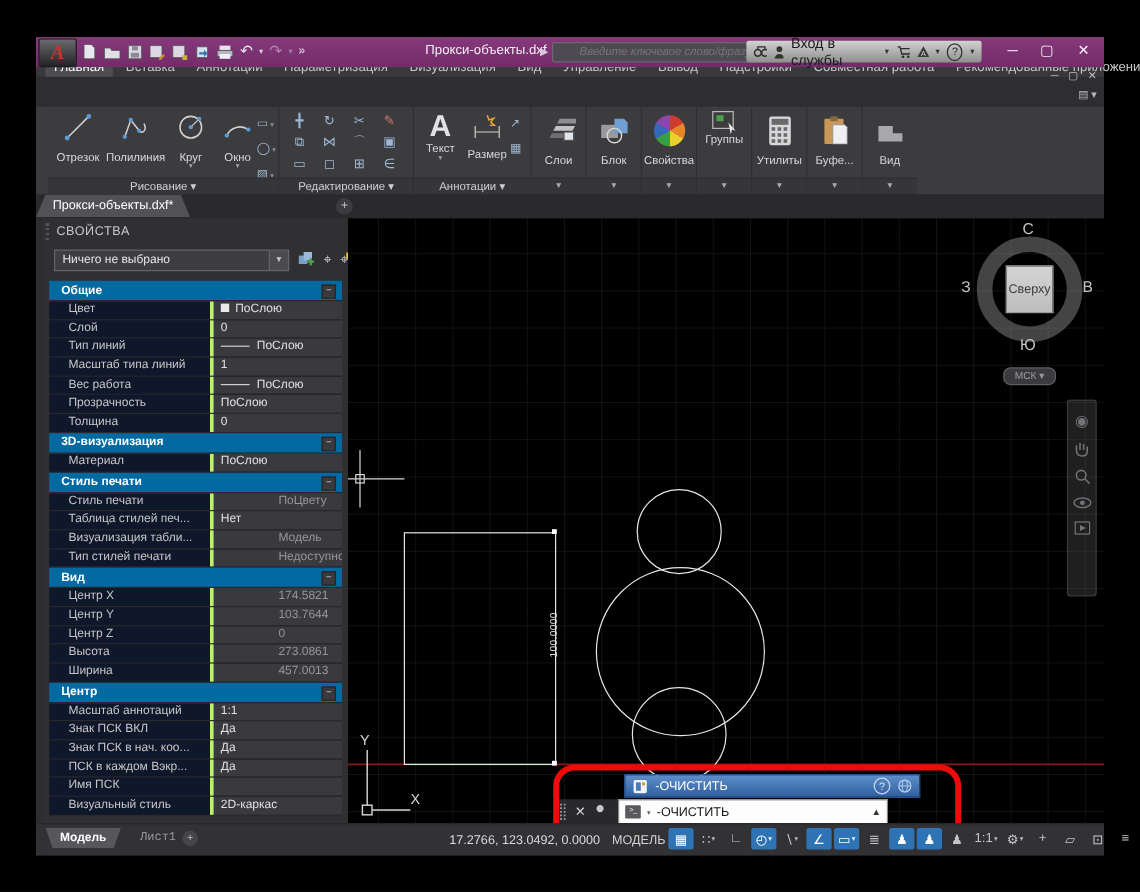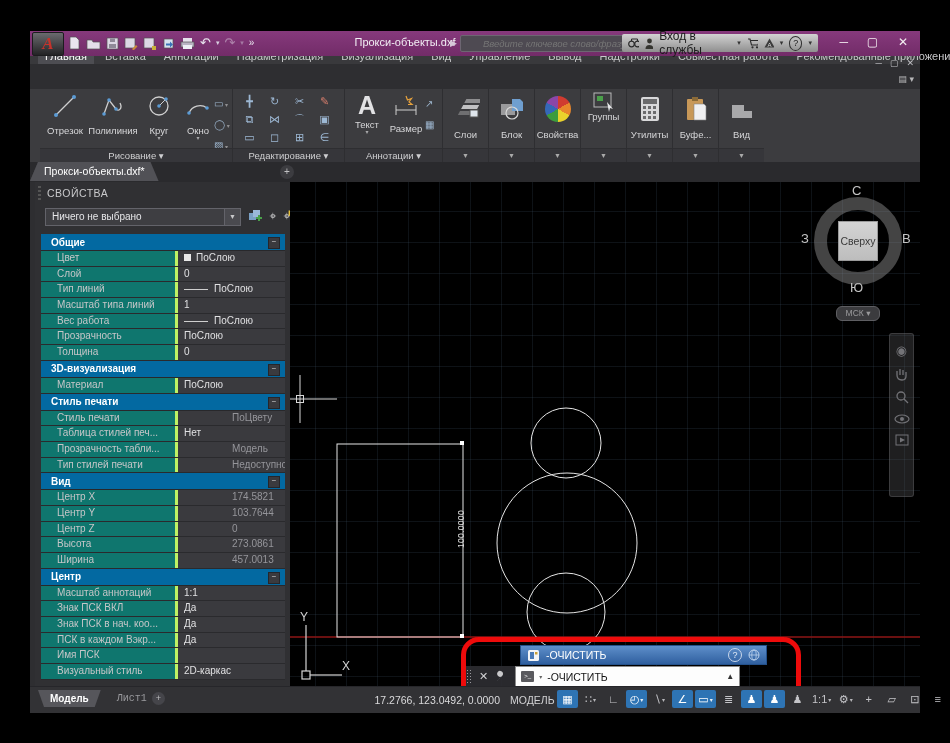--- a/index.html
+++ b/index.html
@@ -78,21 +78,21 @@
     color:#e6e6e8;font-size:10px;line-height:16px;padding-left:6px;box-sizing:border-box;}
   #pal-select .dd{position:absolute;right:0;top:0;width:15px;height:16px;background:#4a4a4f;
     border-left:1px solid #63636a;color:#c8c8ca;font-size:7px;text-align:center;line-height:16px;}
   .pal-tool{position:absolute;top:27px;width:16px;height:16px;text-align:center;}
   #sections{position:absolute;left:6px;top:52px;right:5px;}
   .sechdr{height:16px;background:#0369a1;display:flex;align-items:center;position:relative;
     border-bottom:1px solid #28282b;}
   .sechdr .st{color:#fff;font-size:10px;font-weight:bold;padding-left:10px;}
   .sechdr .minus{position:absolute;right:5px;top:3px;width:10px;height:10px;background:#3a3a3e;
     border:1px solid #26262a;color:#d0d0d2;font-size:8px;line-height:8px;text-align:center;}
-  .prow{display:flex;height:14.7px;border-bottom:1px solid #2a2a2d;background:#0f766e;}
+  .prow{display:flex;height:14.7px;border-bottom:1px solid #2a2a2d;background:#0f172a;}
   .plabel{flex:0 0 118px;color:#c6c6c8;font-size:10px;line-height:14.7px;padding-left:16px;
     white-space:nowrap;overflow:hidden;}
   .pval{flex:1;background:#3a3a3e;color:#e0e0e2;font-size:10px;line-height:14.7px;padding-left:6px;
     white-space:nowrap;overflow:hidden;border-left:3px solid #bef264;}
   .pval .muted{color:#95959a;padding-left:48px;}
   .swatch{display:none;}
   .swatch.show{display:inline-block;width:7px;height:7px;background:#e8e8e8;margin-right:5px;}
   .linepre{display:none;}
   .linepre.show{display:inline-block;width:24px;height:1px;background:#cfcfcf;vertical-align:middle;margin-right:6px;}
 
@@ -516,21 +516,21 @@
       <div>
         <div class="prow">
             <span class="plabel">Стиль печати</span>
             <span class="pval"><span class="muted">ПоЦвету</span></span>
           </div>
           <div class="prow">
             <span class="plabel">Таблица стилей печ...</span>
             <span class="pval"><span>Нет</span></span>
           </div>
           <div class="prow">
-            <span class="plabel">Прозрачность табли...</span>
+            <span class="plabel">Визуализация табли...</span>
             <span class="pval"><span class="muted">Модель</span></span>
           </div>
           <div class="prow">
             <span class="plabel">Тип стилей печати</span>
             <span class="pval"><span class="muted">Недоступно</span></span>
           </div>
       </div>
       <div class="sechdr">
           <span class="st">Вид</span>
           <span class="minus">−</span>

